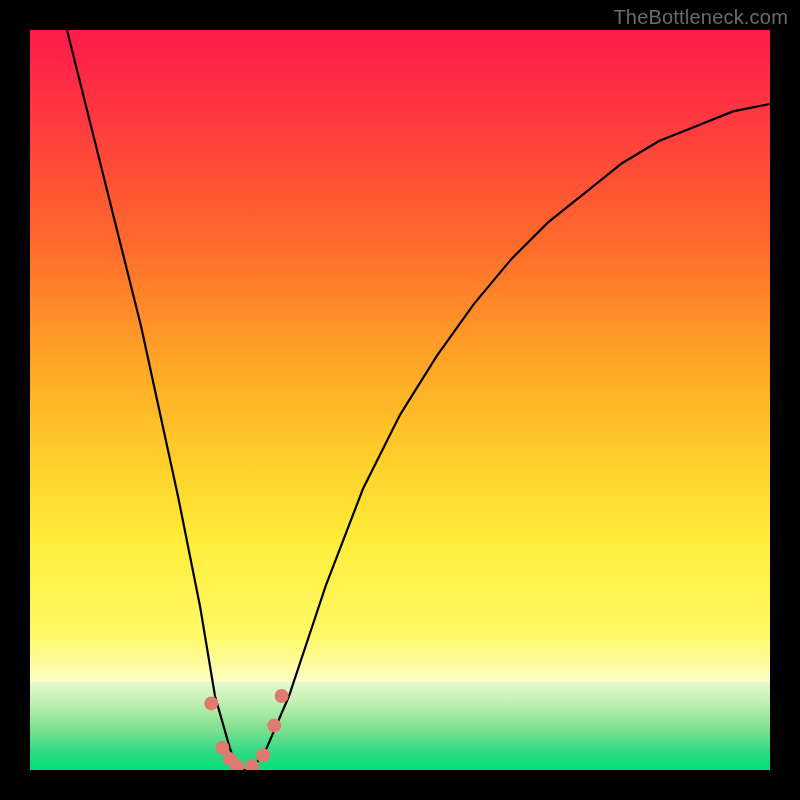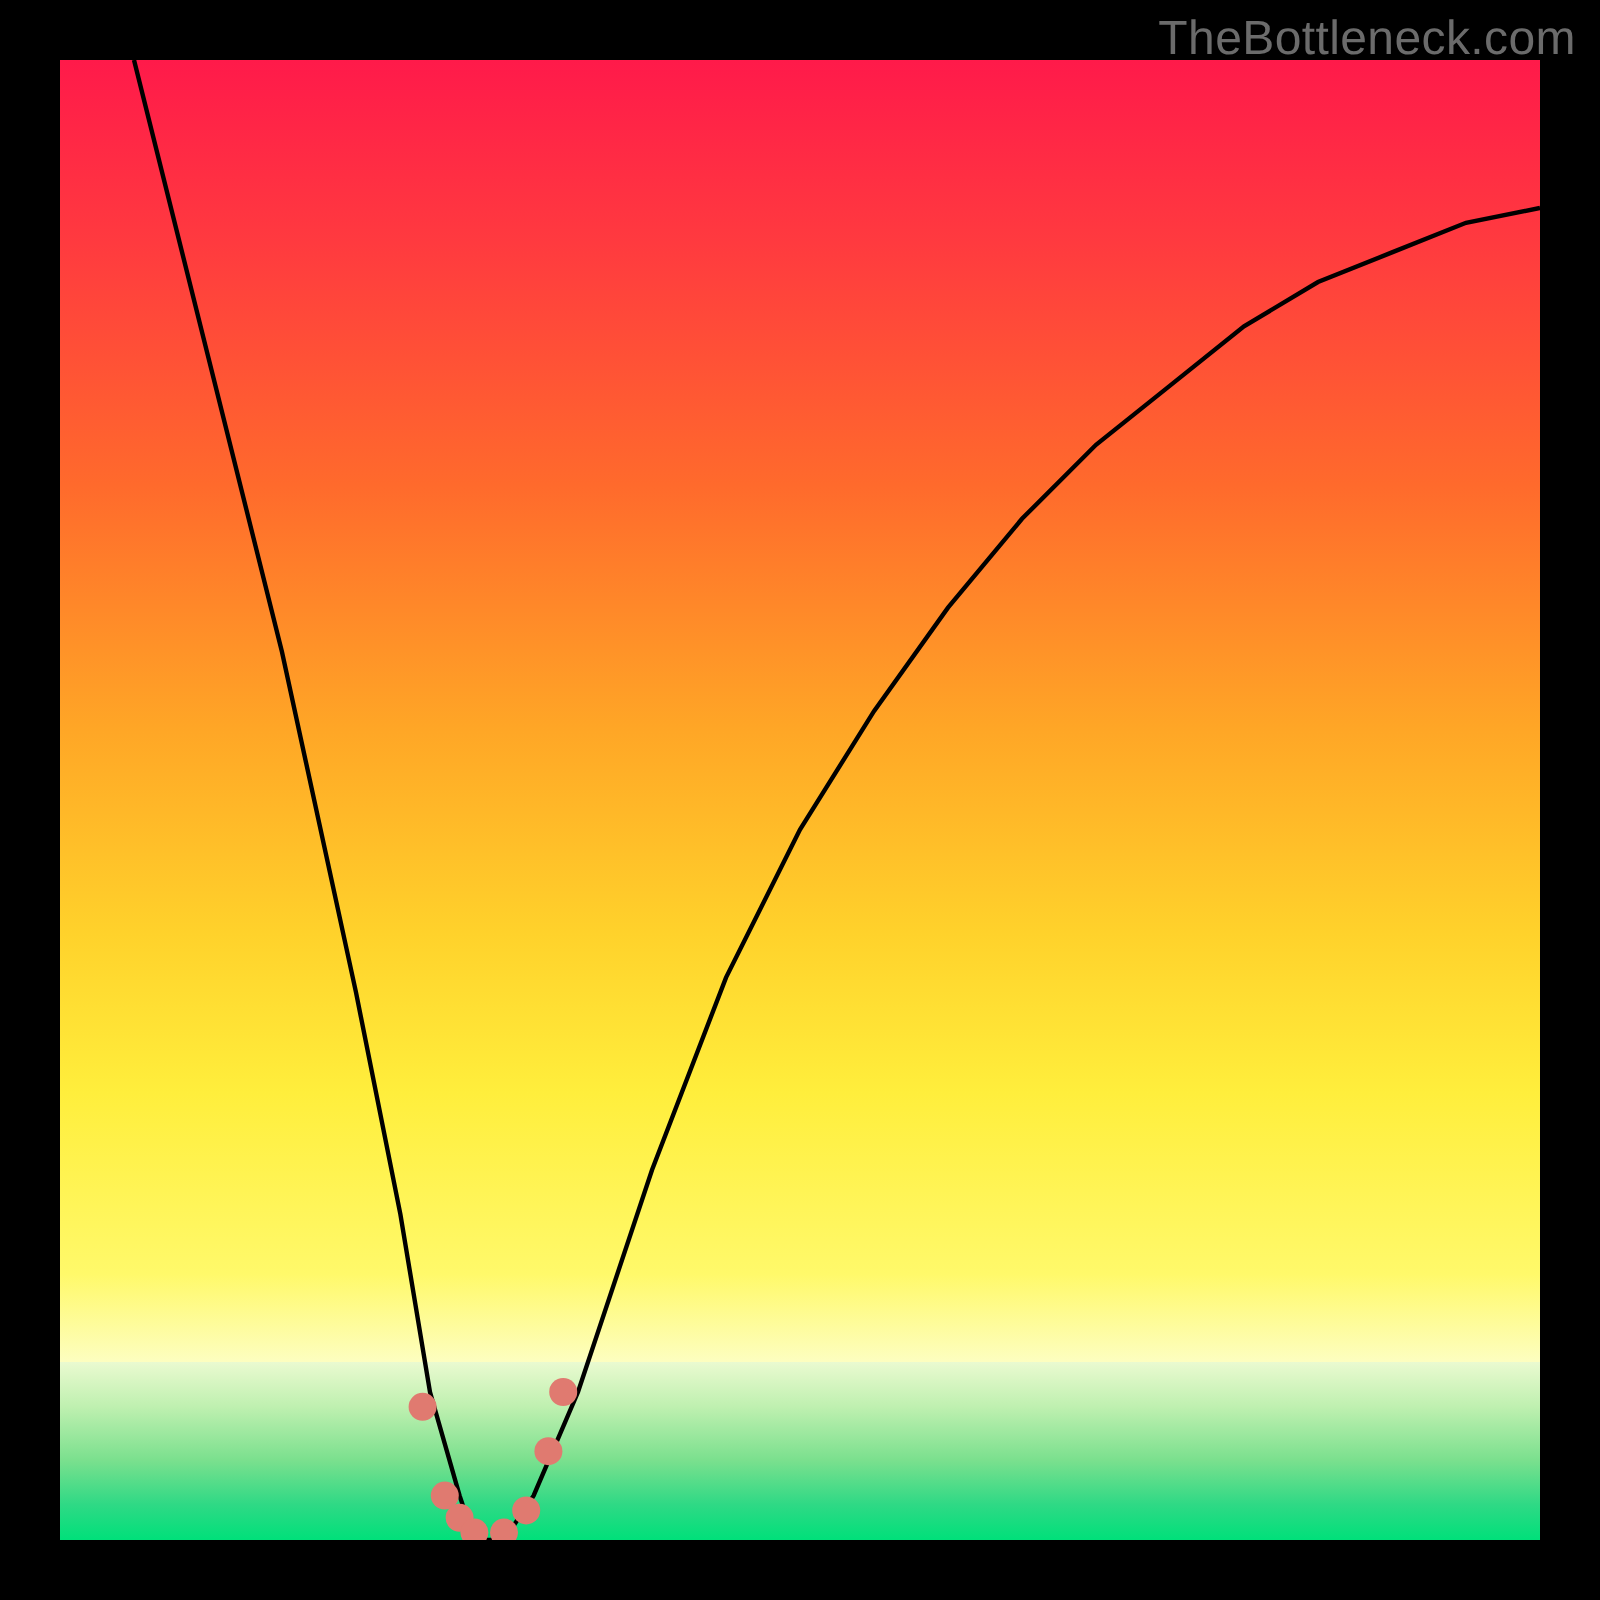--- a/index.html
+++ b/index.html
@@ -41,21 +41,21 @@
   .green-block {
     position: absolute;
     left: 0;
     width: 100%;
   }
   .attrib {
     position: absolute;
     top: 6px;
     right: 12px;
     color: #6b6b6b;
-    font-size: 24px;
+    font-size: 20px;
     font-weight: 500;
     letter-spacing: 0.2px;
   }
   svg.curve {
     position: absolute;
     left: 0; top: 0;
     width: 100%;
     height: 100%;
   }
   .curve path.line {

